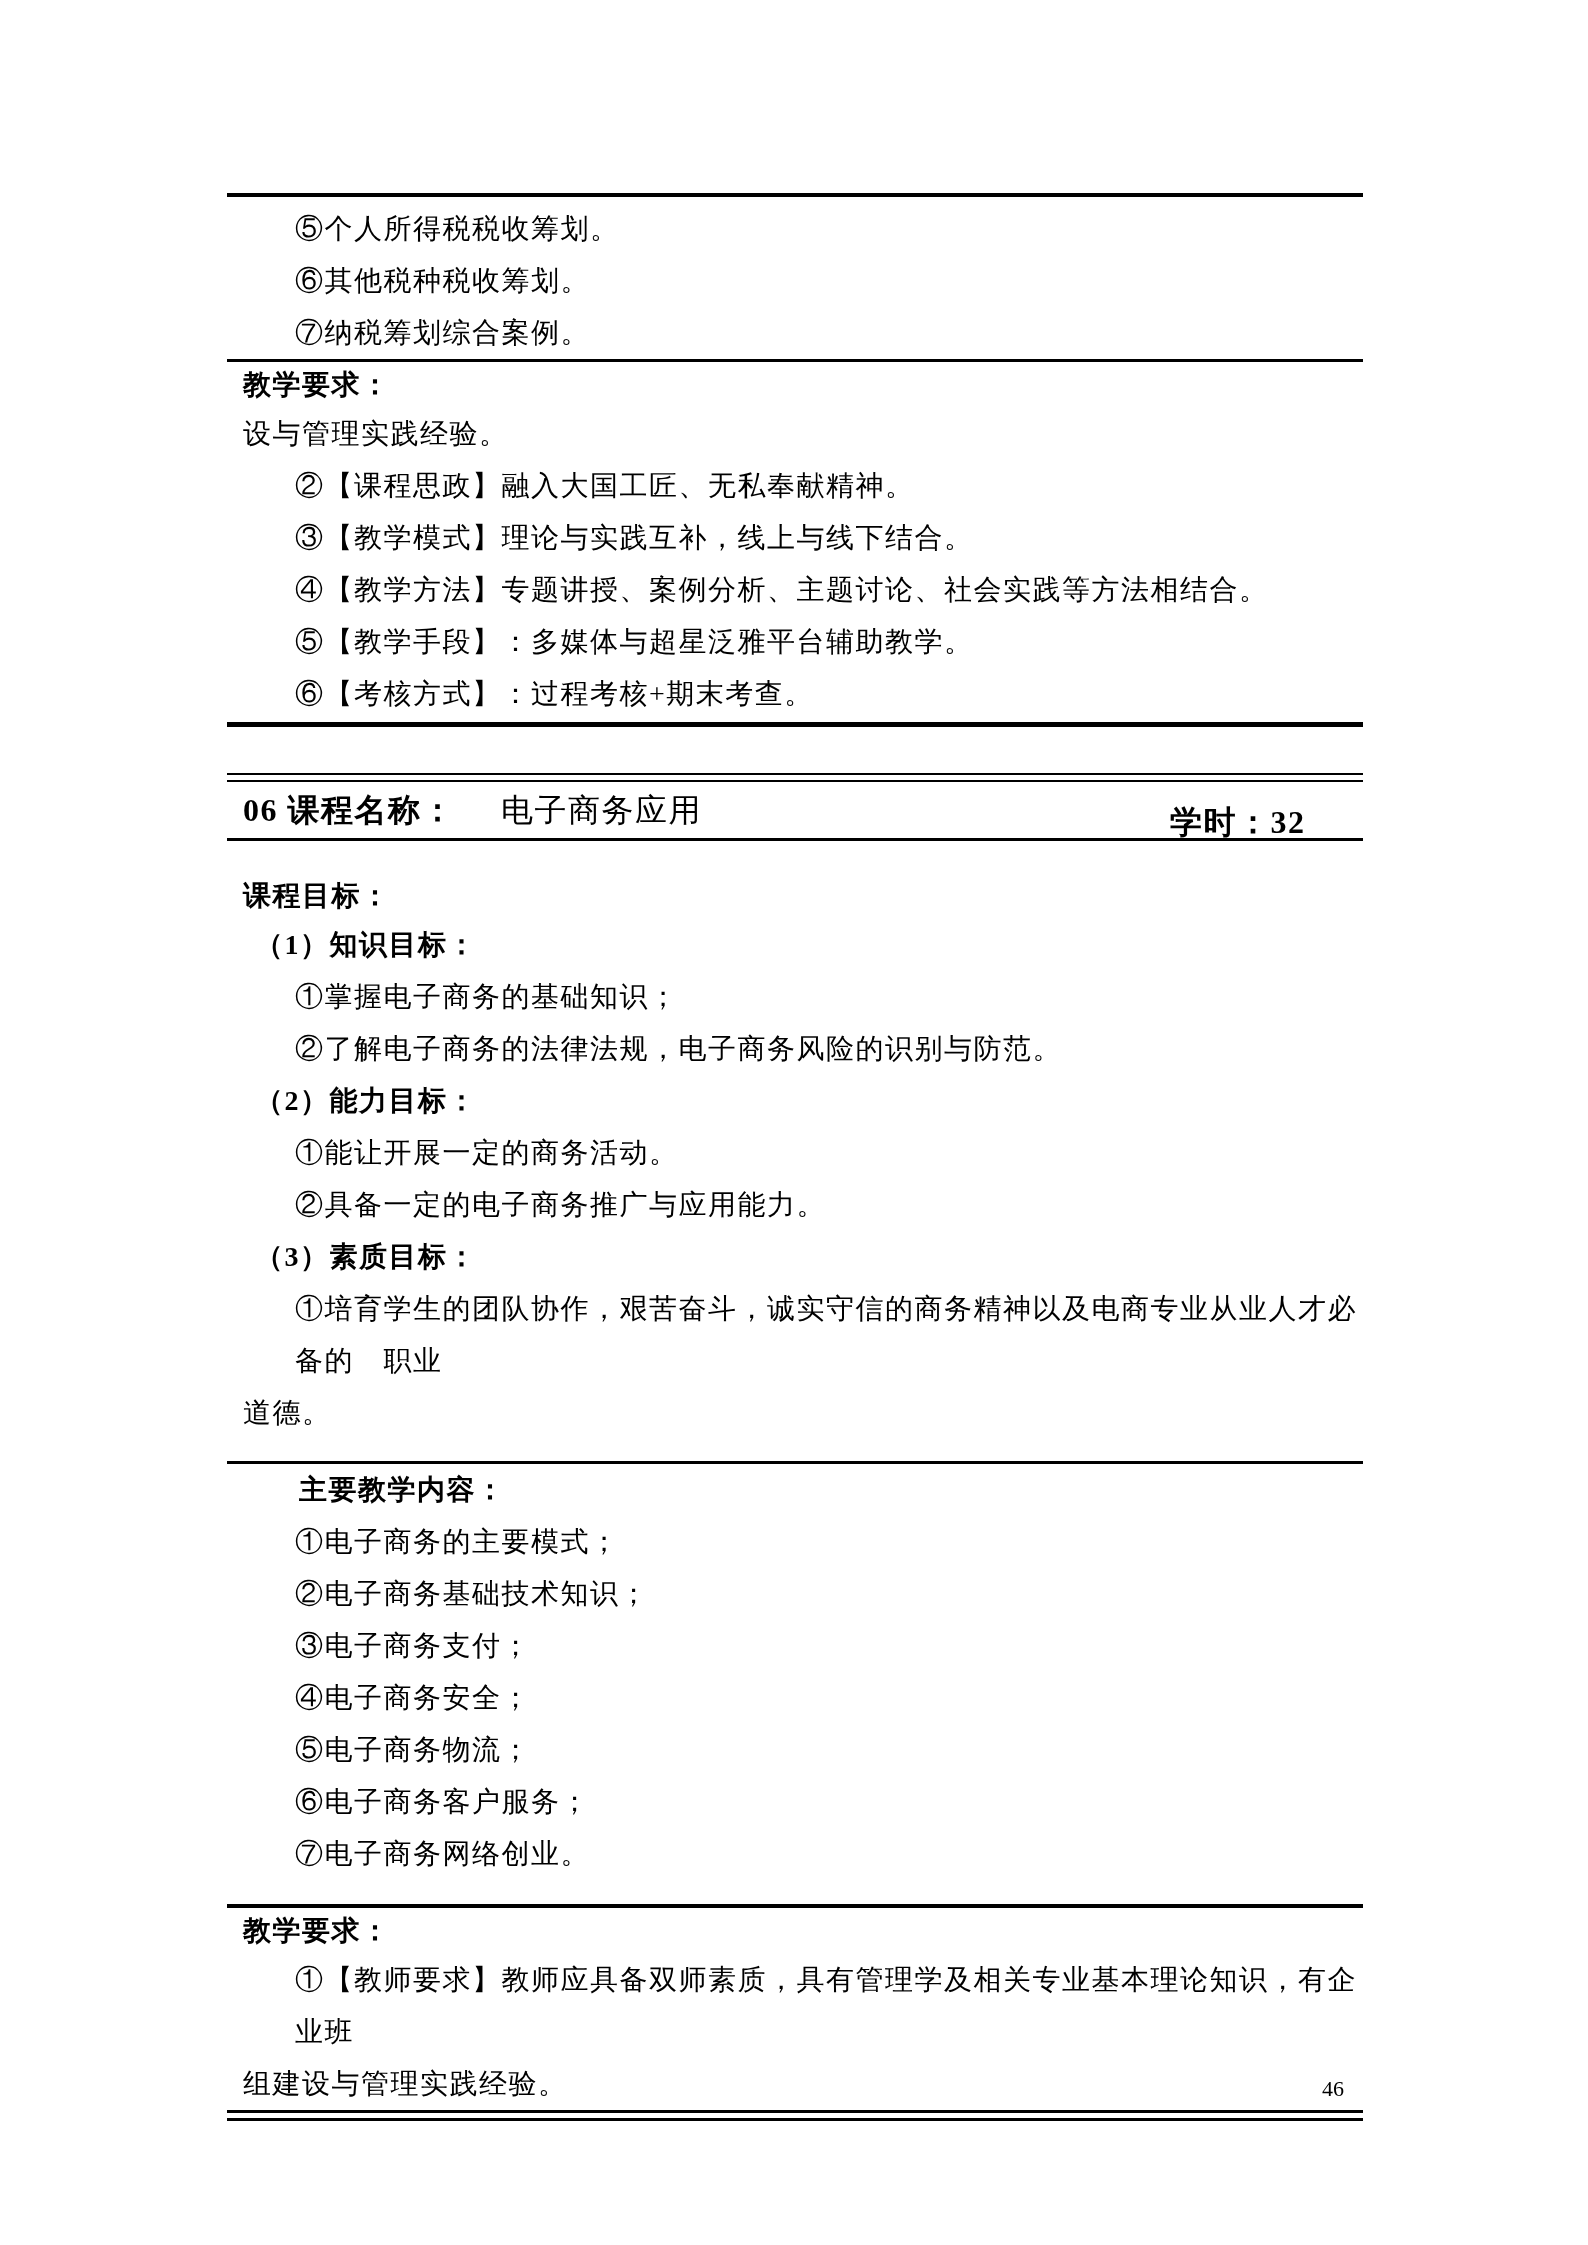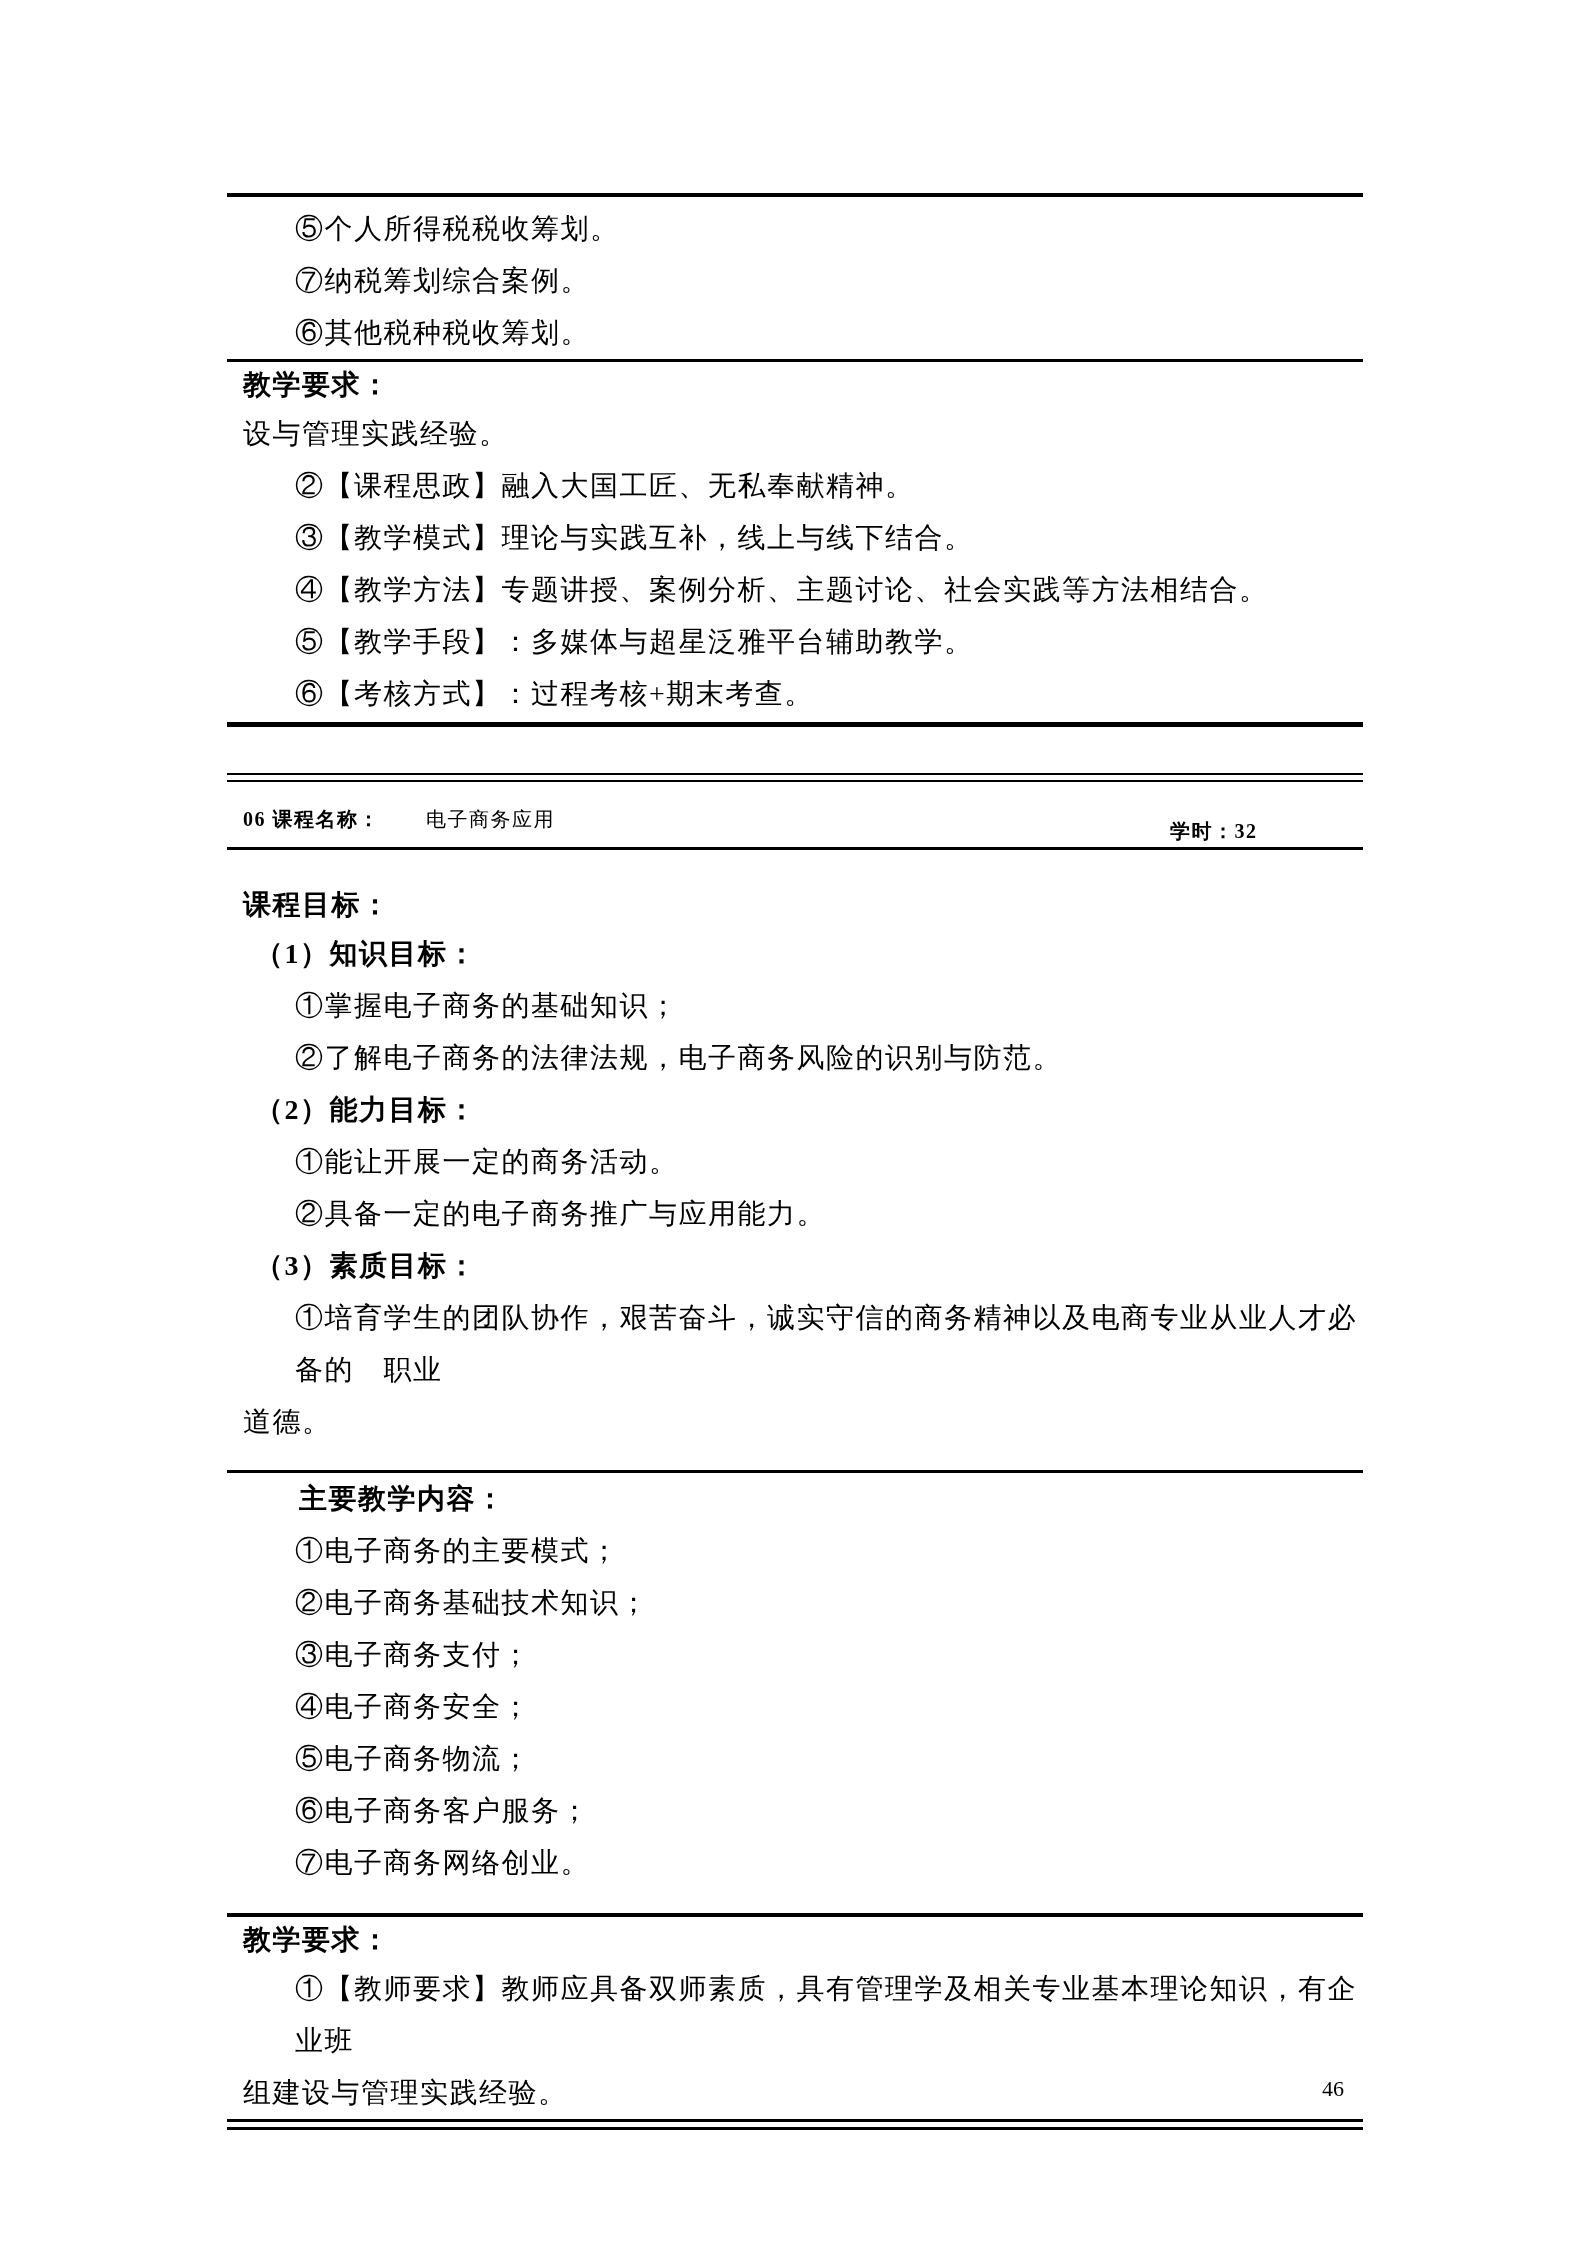--- a/index.html
+++ b/index.html
@@ -26,43 +26,43 @@
   .pl28{padding-left:28px;}
   .pl68{padding-left:68px;}
   .pl72{padding-left:72px;}
   .block1{padding-top:6px;}
   .head46{line-height:46px;}
   .reqblock{padding-bottom:2px;}
   .objblock{padding-bottom:22px;margin-top:32px;}
   .contentblock{padding-bottom:24px;}
   .course-header{
     position:relative;height:56px;line-height:56px;
-    font-size:20px;letter-spacing:1.5px;padding-left:16px;margin-top:9px;
+    font-size:32px;letter-spacing:1.5px;padding-left:16px;
   }
   .course-header .lbl{font-weight:bold;}
   .course-header .cname{font-weight:normal;margin-left:46px;}
   .course-header .hours{position:absolute;left:943px;top:12px;font-weight:bold;}
   .pageno{
     position:absolute;left:1322px;top:2076px;
     font-size:22px;letter-spacing:0;
     font-family:"Liberation Serif","DejaVu Serif",serif;
   }
 </style>
 </head>
 <body>
 
 <div class="page">
   <div class="content">
 
     <div class="rule h4"></div>
 
     <div class="block1">
       <p class="pl68">⑤个人所得税税收筹划。</p>
+      <p class="pl68">⑥其他税种税收筹划。</p>
       <p class="pl68">⑦纳税筹划综合案例。</p>
-      <p class="pl68">⑥其他税种税收筹划。</p>
     </div>
 
     <div class="rule"></div>
 
     <div class="reqblock">
       <p class="b pl16 head46">教学要求：</p>
       <p class="pl16">设与管理实践经验。</p>
       <p class="pl68">②【课程思政】融入大国工匠、无私奉献精神。</p>
       <p class="pl68">③【教学模式】理论与实践互补，线上与线下结合。</p>
       <p class="pl68">④【教学方法】专题讲授、案例分析、主题讨论、社会实践等方法相结合。</p>

